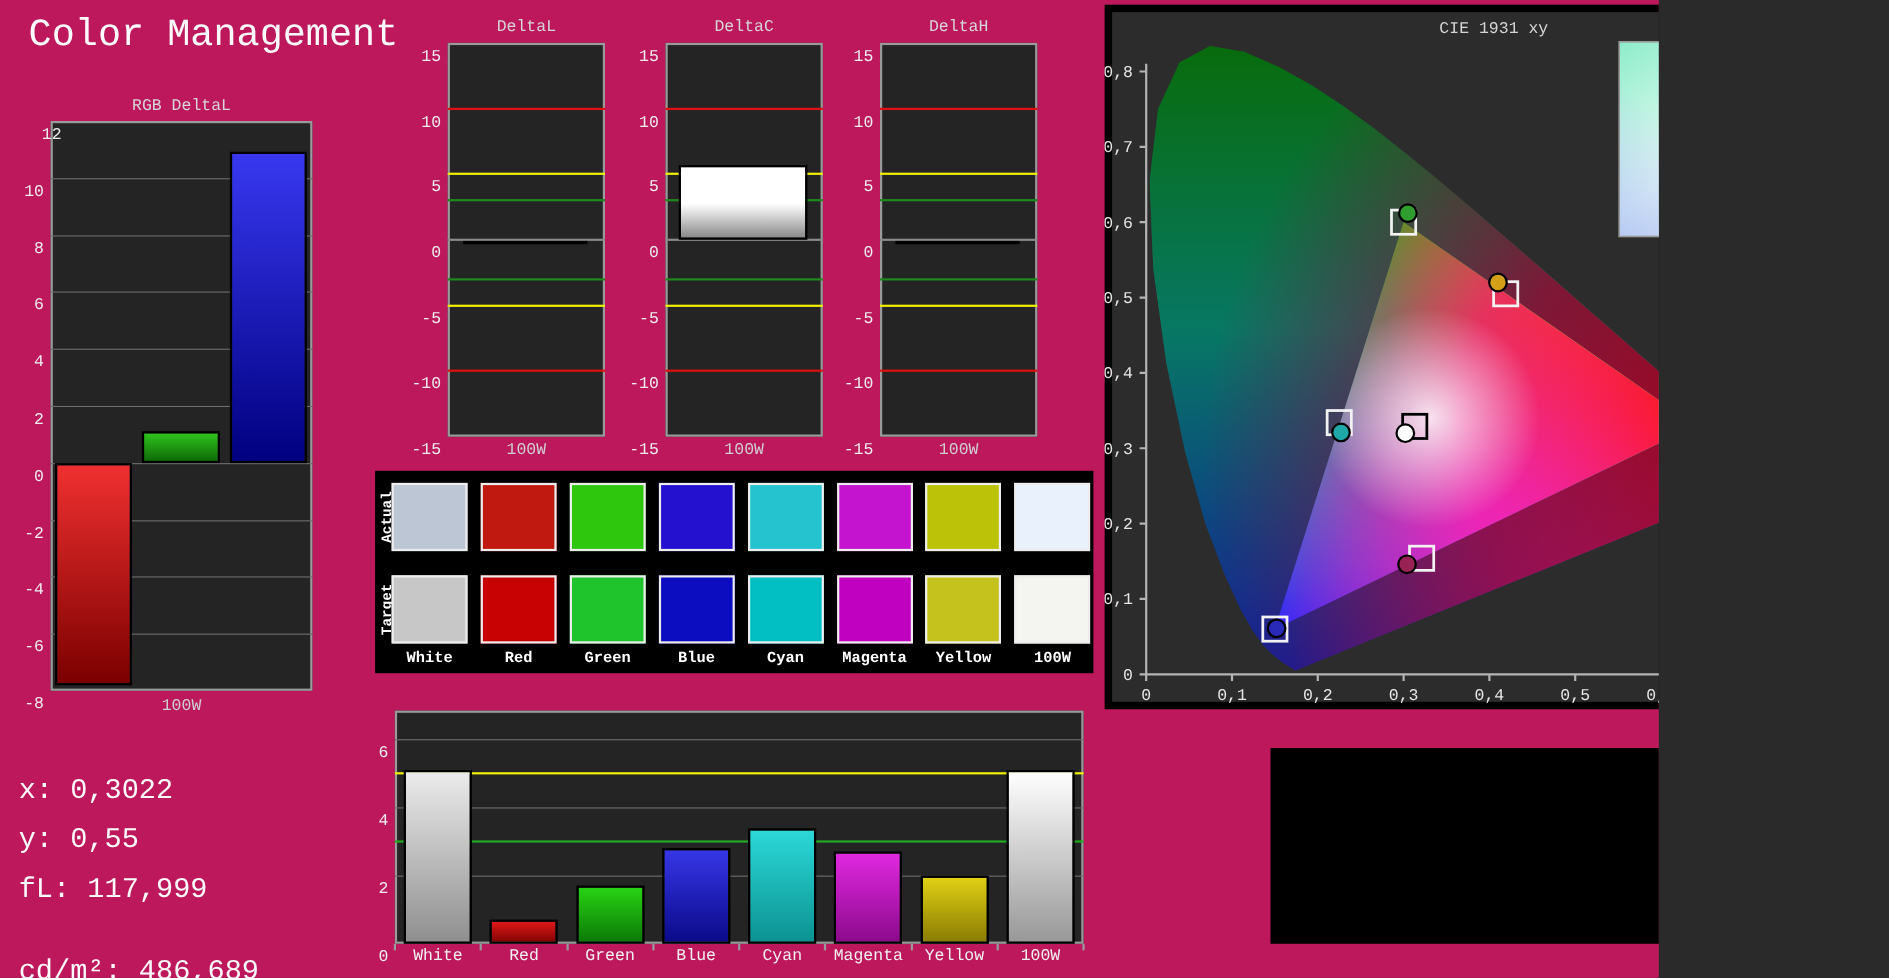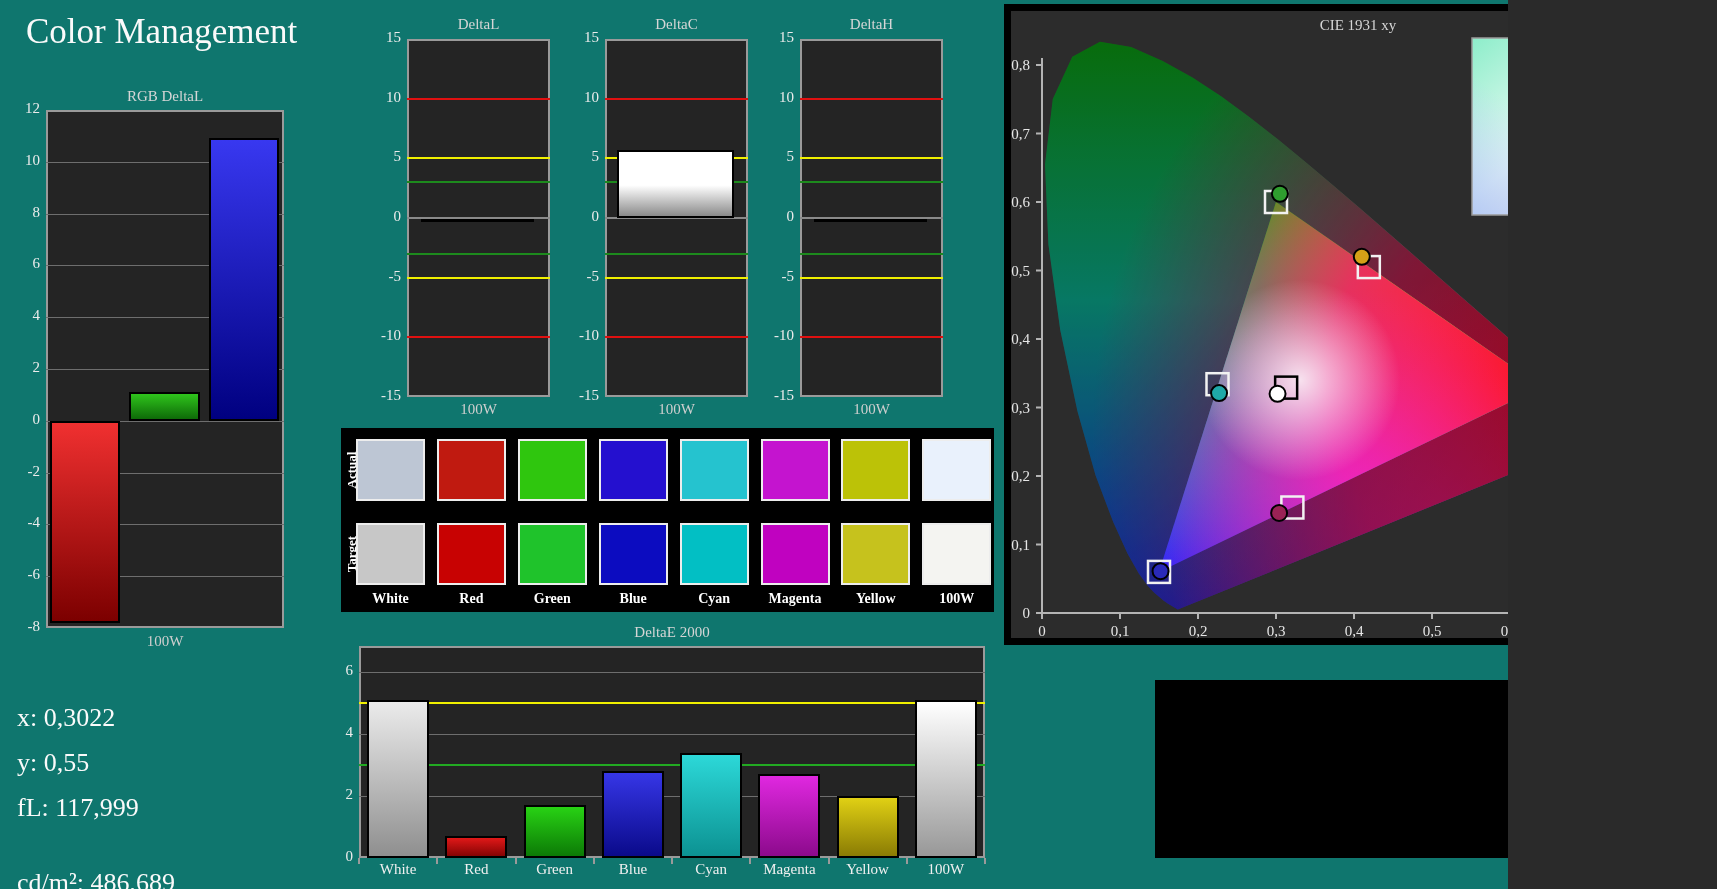--- a/index.html
+++ b/index.html
@@ -1,36 +1,36 @@
 <!DOCTYPE html>
 <html><head>
 <meta charset="utf-8">
 <style>
   html,body{margin:0;padding:0;background:#2a2a2a;}
-  #screen{position:relative;width:1508px;height:889px;background:#0f766e;
-          font-family:Liberation Serif, serif;overflow:hidden;}
+  #screen{position:relative;width:1508px;height:889px;background:#be185d;
+          font-family:Liberation Mono, monospace;overflow:hidden;}
   .plot{position:absolute;background:#242424;outline:2px solid #9a9a9a;outline-offset:-2px;}
   #rgb-plot{left:46px;top:110px;width:238px;height:518px;}
   #dl-plot{left:407px;top:39px;width:143px;height:358px;}
   #dc-plot{left:605px;top:39px;width:143px;height:358px;}
   #dh-plot{left:800px;top:39px;width:143px;height:358px;}
   #de-plot{left:359px;top:646px;width:626px;height:212px;}
   .ctitle{position:absolute;color:#d6d6d6;font-size:15px;text-align:center;}
   #rgb-title{left:46px;top:88px;width:238px;}
   #dl-title{left:407px;top:16px;width:143px;}
   #dc-title{left:605px;top:16px;width:143px;}
   #dh-title{left:800px;top:16px;width:143px;}
   #de-title{left:359px;top:624px;width:626px;}
   .xlab{position:absolute;color:#cfcfcf;font-size:15px;text-align:center;}
   #rgb-xlabel{left:46px;top:633px;width:238px;}
   #dl-xlabel{left:407px;top:401px;width:143px;}
   #dc-xlabel{left:605px;top:401px;width:143px;}
   #dh-xlabel{left:800px;top:401px;width:143px;}
   #page-title{position:absolute;left:26px;top:12px;font-size:35px;color:#fafafa;}
-  .tick{position:absolute;color:#ececec;font-size:15px;text-align:right;}
+  .tick{position:absolute;color:#ececec;font-size:15px;text-align:right;margin-top:14px;}
   .grid{position:absolute;left:0;width:100%;height:1px;background:#6e6e6e;}
   .refline{position:absolute;left:0;width:100%;height:2px;}
   .bar{position:absolute;border:2px solid #000;box-sizing:border-box;}
   .catlab{position:absolute;color:#f0f0f0;font-size:15px;text-align:center;}
   #swatch-panel{position:absolute;left:341px;top:428px;width:653px;height:184px;background:#000;}
   .swatch{position:absolute;border:2px solid #ededed;box-sizing:border-box;}
   .rowlab{position:absolute;color:#fff;font-size:13px;font-weight:bold;width:62px;height:14px;
           text-align:center;transform:rotate(-90deg);}
   .collab{position:absolute;color:#fff;font-size:14px;font-weight:600;text-align:center;}
   #reading-heading{position:absolute;left:17px;top:650px;font-size:29px;color:#fafafa;}
@@ -130,21 +130,20 @@
       <div class="collab" style="left: 9px; top: 163px; width: 81px;">White</div>
       <div class="collab" style="left: 89.9px; top: 163px; width: 81px;">Red</div>
       <div class="collab" style="left: 170.8px; top: 163px; width: 81px;">Green</div>
       <div class="collab" style="left: 251.7px; top: 163px; width: 81px;">Blue</div>
       <div class="collab" style="left: 332.6px; top: 163px; width: 81px;">Cyan</div>
       <div class="collab" style="left: 413.5px; top: 163px; width: 81px;">Magenta</div>
       <div class="collab" style="left: 494.4px; top: 163px; width: 81px;">Yellow</div>
       <div class="collab" style="left: 575.3px; top: 163px; width: 81px;">100W</div>
     </div>
 
-  <div id="de-title" class="ctitle">DeltaE 2000</div>
   <div id="de-plot" class="plot">
       <div class="grid" style="top: 150.102px;"></div>
       <div class="grid" style="top: 88.2044px;"></div>
       <div class="grid" style="top: 26.3066px;"></div>
       <div class="refline" style="top: 56.2555px; background: rgb(240, 240, 0);"></div>
       <div class="refline" style="top: 118.153px; background: rgb(34, 170, 34);"></div>
       <div class="bar" style="left: 8px; width: 62px; top: 54.1606px; height: 157.839px; background: linear-gradient(rgb(235, 235, 235), rgb(143, 143, 143));"></div>
       <div class="bar" style="left: 86.25px; width: 62px; top: 190.336px; height: 21.6642px; background: linear-gradient(rgb(224, 24, 24), rgb(132, 4, 4));"></div>
       <div class="bar" style="left: 164.5px; width: 62px; top: 159.387px; height: 52.6131px; background: linear-gradient(rgb(40, 210, 20), rgb(12, 122, 6));"></div>
       <div class="bar" style="left: 242.75px; width: 62px; top: 125.343px; height: 86.6569px; background: linear-gradient(rgb(54, 54, 230), rgb(10, 10, 138));"></div>
@@ -298,21 +297,21 @@
   <div id="black-rect"></div>
 
   <div id="logo">
     <div class="logo-badge">
       <span>✓</span>
     </div>
     <div class="logo-strip">
       <span class="nb">NOTEBOOK</span><span class="ck">CHECK</span>
     </div>
   </div>
-<div class="tick" style="left: 0px; width: 40px; top: 100px;">12</div>
+<div class="tick" style="left: 16px; width: 40px; top: 100px;">12</div>
     <div class="tick" style="left: 0px; width: 40px; top: 151.8px;">10</div>
     <div class="tick" style="left: 0px; width: 40px; top: 203.6px;">8</div>
     <div class="tick" style="left: 0px; width: 40px; top: 255.4px;">6</div>
     <div class="tick" style="left: 0px; width: 40px; top: 307.2px;">4</div>
     <div class="tick" style="left: 0px; width: 40px; top: 359px;">2</div>
     <div class="tick" style="left: 0px; width: 40px; top: 410.8px;">0</div>
     <div class="tick" style="left: 0px; width: 40px; top: 462.6px;">-2</div>
     <div class="tick" style="left: 0px; width: 40px; top: 514.4px;">-4</div>
     <div class="tick" style="left: 0px; width: 40px; top: 566.2px;">-6</div>
     <div class="tick" style="left: 0px; width: 40px; top: 618px;">-8</div>

